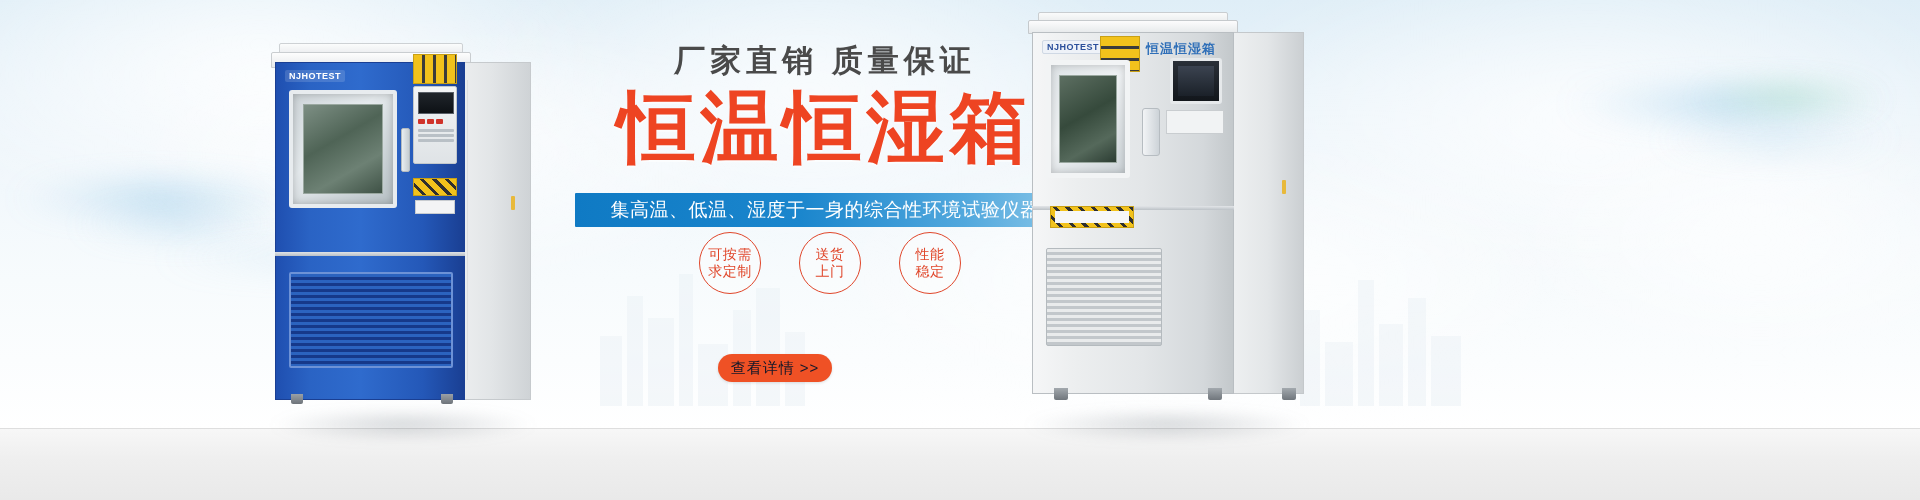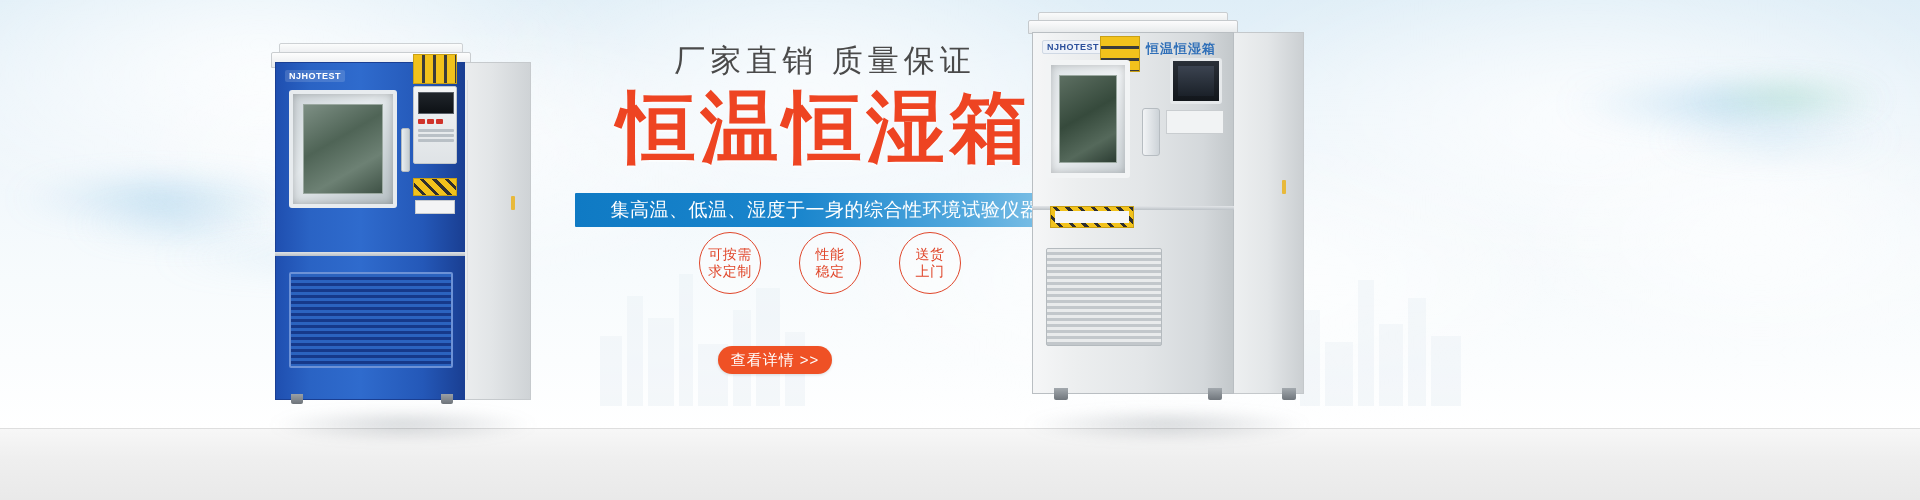--- a/index.html
+++ b/index.html
@@ -84,21 +84,21 @@
     position: absolute; bottom: 58px; height: 34px; border-radius: 50%;
     background: radial-gradient(ellipse at 50% 50%, rgba(90,100,110,.26), rgba(90,100,110,0) 70%);
     filter: blur(6px);
   }
 
   
   .copy { position: absolute; left: 575px; top: 44px; width: 500px; text-align: center; }
 
   .kicker {
     font-size: 31px; letter-spacing: 5px; color: #4a4a4a;
-    font-weight: 400; line-height: 1.1; white-space: nowrap;
+    font-weight: 700; line-height: 1.1; white-space: nowrap;
   }
 
   .headline {
     margin-top: 8px;
     font-size: 78px; font-weight: 700; letter-spacing: 5px;
     color: #ee4422; line-height: 1.06; white-space: nowrap;
     text-shadow: 0 2px 0 rgba(255,255,255,.6);
   }
 
   .subbar {
@@ -117,24 +117,24 @@
   .feature {
     width: 62px; height: 62px; border-radius: 50%;
     border: 1.6px solid #e0462a;
     display: flex; flex-direction: column; align-items: center; justify-content: center;
     color: #e0462a; font-size: 14px; line-height: 1.22; letter-spacing: .5px;
     background: rgba(255,255,255,.32);
   }
 
   
   .cta {
-    position: absolute; left: 718px; top: 346px;
+    position: absolute; left: 718px; top: 354px;
     width: 114px; height: 28px;
     background: #ef5125; border-radius: 14px;
-    color: #ffffff; font-size: 15px; letter-spacing: 1px;
+    color: #0f172a; font-size: 15px; letter-spacing: 1px;
     display: flex; align-items: center; justify-content: center;
     cursor: pointer;
     box-shadow: 0 1px 3px rgba(0,0,0,.12);
   }
 
   
   .chamber { position: absolute; }
 
   
   #chamber-left { left: 265px; top: 28px; width: 265px; height: 372px; }
@@ -401,26 +401,26 @@
     <div class="headline">恒温恒湿箱</div>
     <div class="subbar">集高温、低温、湿度于一身的综合性环境试验仪器</div>
   </div>
 
   <div class="features">
     <div class="feature">
       <span>可按需</span>
       <span>求定制</span>
     </div>
     <div class="feature">
+      <span>送货</span>
+      <span>上门</span>
+    </div>
+    <div class="feature">
       <span>性能</span>
       <span>稳定</span>
-    </div>
-    <div class="feature">
-      <span>送货</span>
-      <span>上门</span>
     </div>
   </div>
 
   <div class="cta">查看详情 &gt;&gt;</div>
 
   <div class="chamber" id="chamber-right">
     <div class="cr-top2"></div>
     <div class="cr-top"></div>
     <div class="cr-side"></div>
     <div class="cr-side-dot"></div>

